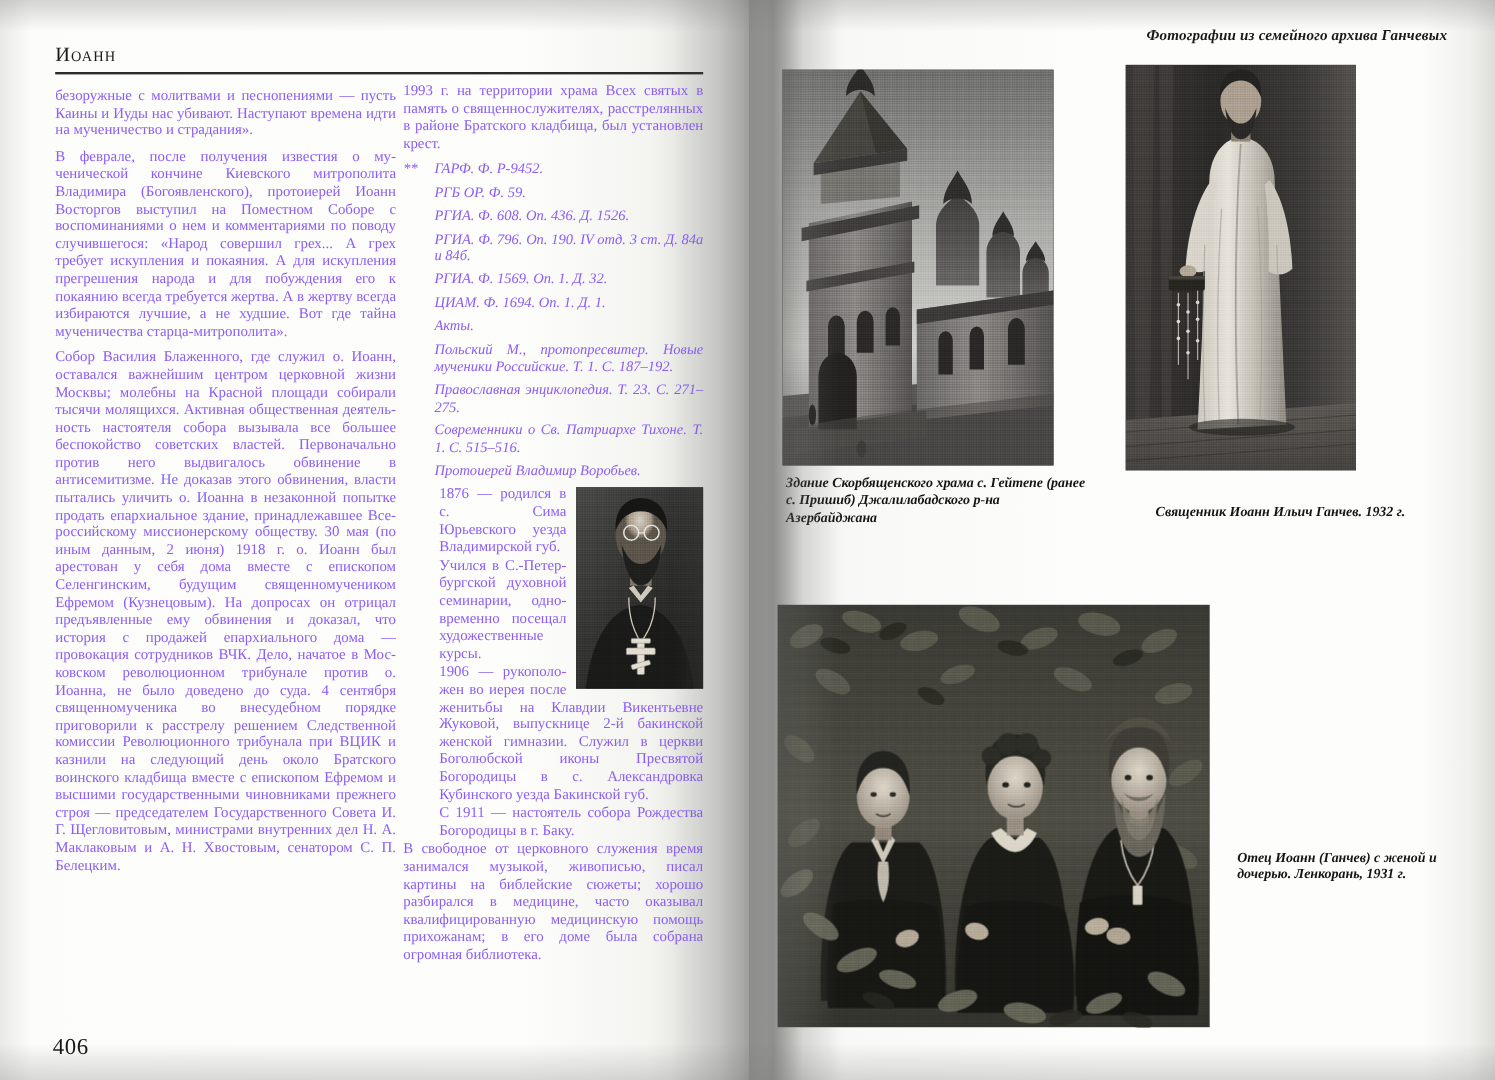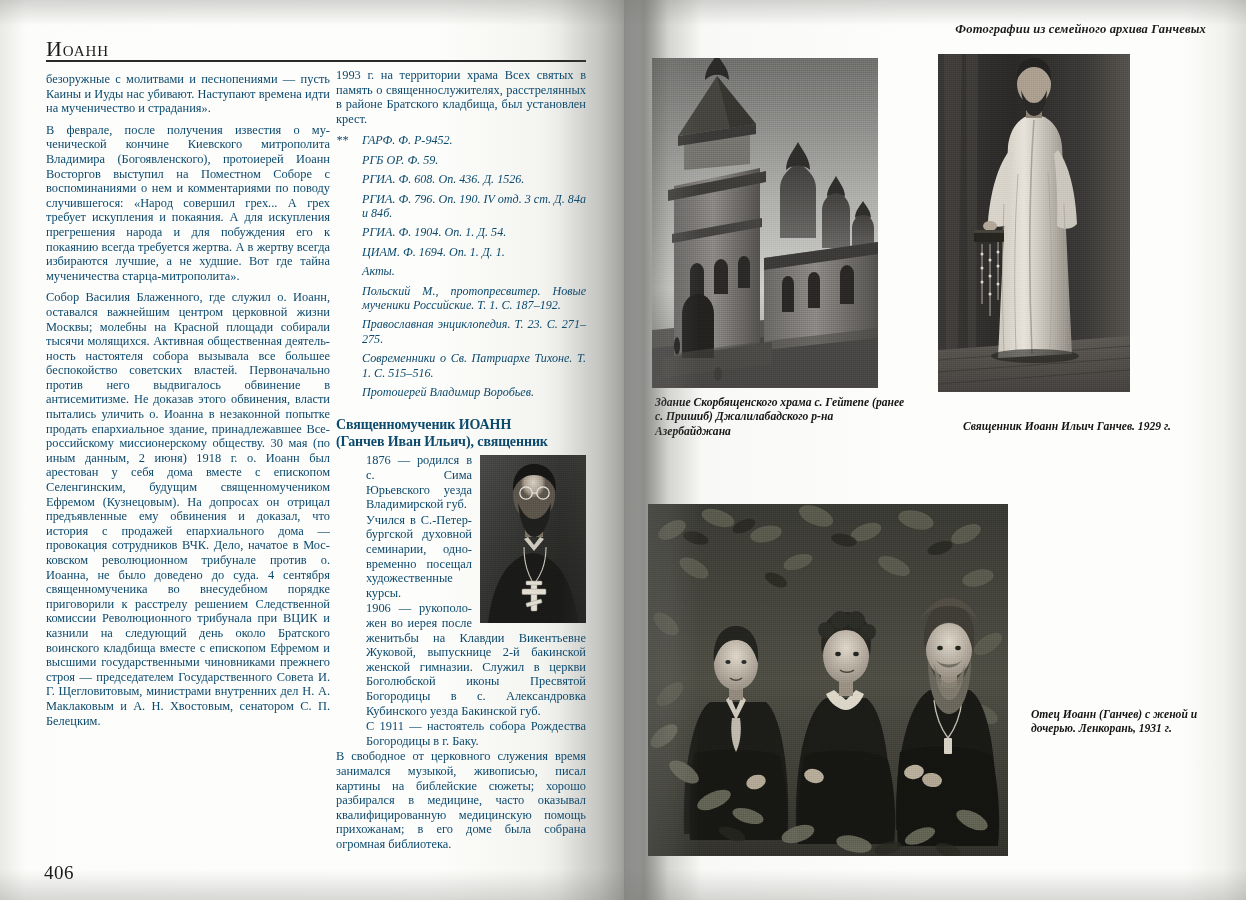--- a/index.html
+++ b/index.html
@@ -34,33 +34,33 @@
   }
   .bottom-shade{
     position:absolute;left:0;bottom:0;width:1246px;height:30px;
     background:linear-gradient(0deg,rgba(120,120,118,.28),rgba(120,120,118,0));
     pointer-events:none;
   }
 
   
   .running-head-left{
     position:absolute;left:46px;top:36px;width:290px;
-    font-size:22px;letter-spacing:.9px;color:#1b1b1b;
+    font-size:17px;letter-spacing:.9px;color:#1b1b1b;
     font-variant:small-caps;
   }
   .rule-left{
     position:absolute;left:46px;top:60px;width:540px;height:2px;
     background:#2a2a2a;
   }
 
   .col{
     position:absolute;
     text-align:justify;
     font-size:12.4px;line-height:14.6px;
-    color:#0c4a6e;
+    color:#8b5cf6;
     hyphens:manual;
   }
   .col p{margin:0 0 7px 0;text-indent:0;}
   .col-a{left:46px;top:72px;width:284px;}
   .col-b{left:336px;top:68px;width:250px;}
 
   .page-number{
     position:absolute;left:44px;top:862px;
     font-size:19px;color:#161616;letter-spacing:.5px;
   }
@@ -145,33 +145,29 @@
     <p>1993 г. на территории храма Всех святых в память о священнослужителях, расстре­лянных в районе Братского кладбища, был установлен крест.</p>
 
     <div class="refs">
       <div class="ref-line">
         <span class="stars">**</span>
         <span>ГАРФ. Ф. Р-9452.</span>
       </div>
       <div class="ref-line"><span>РГБ ОР. Ф. 59.</span></div>
       <div class="ref-line"><span>РГИА. Ф. 608. Оп. 436. Д. 1526.</span></div>
       <div class="ref-line"><span>РГИА. Ф. 796. Оп. 190. IV отд. 3 ст. Д. 84а и 84б.</span></div>
-      <div class="ref-line"><span>РГИА. Ф. 1904. Оп. 1. Д. 54.</span></div>
+      <div class="ref-line"><span>РГИА. Ф. 1569. Оп. 1. Д. 32.</span></div>
       <div class="ref-line"><span>ЦИАМ. Ф. 1694. Оп. 1. Д. 1.</span></div>
       <div class="ref-line"><span>Акты.</span></div>
       <div class="ref-line"><span>Польский М., протопресвитер. Новые мученики Российские. Т. 1. С. 187–192.</span></div>
       <div class="ref-line"><span>Православная энциклопедия. Т. 23. С. 271–275.</span></div>
       <div class="ref-line"><span>Современники о Св. Патриархе Тихоне. Т. 1. С. 515–516.</span></div>
       <div class="ref-line"><span>Протоиерей Владимир Воробьев.</span></div>
     </div>
 
-    <div class="entry-head">
-      <div>Священномученик ИОАНН</div>
-      <div>(Ганчев Иван Ильич), священник</div>
-    </div>
 
     <div class="entry-body">
 
       <div class="inset-portrait" id="photo-portrait-inset">
         <svg class="ph-svg" viewBox="0 0 106 168" preserveAspectRatio="none">
           <defs>
             <linearGradient id="pbg" x1="0" y1="0" x2="1" y2="1">
               <stop offset="0%" stop-color="#4a4a48"></stop>
                 <stop offset="55%" stop-color="#2e2e2c"></stop>
                 <stop offset="100%" stop-color="#1d1d1c"></stop>
@@ -376,21 +372,21 @@
         <circle cx="60" cy="198" r="1.5"></circle>
           <circle cx="60" cy="212" r="1.5"></circle>
           <circle cx="60" cy="230" r="1.5"></circle>
       </g>
 
       <ellipse cx="97" cy="302" rx="44" ry="7" fill="#201f1d" opacity=".6"></ellipse>
     </svg>
     <div class="grain"></div>
   </div>
 
-  <div class="caption cap-priest">Священник Иоанн Ильич Ганчев. 1929 г.</div>
+  <div class="caption cap-priest">Священник Иоанн Ильич Ганчев. 1932 г.</div>
 
   <div class="photo" id="photo-family">
     <svg class="ph-svg" viewBox="0 0 360 352" preserveAspectRatio="none">
       <defs>
         <linearGradient id="fol" x1="0" y1="0" x2="0" y2="1">
           <stop offset="0%" stop-color="#3a3a34"></stop>
             <stop offset="50%" stop-color="#4e4e45"></stop>
             <stop offset="100%" stop-color="#33332d"></stop>
         </linearGradient>
         <radialGradient id="skin2" cx="50%" cy="35%" r="60%">

